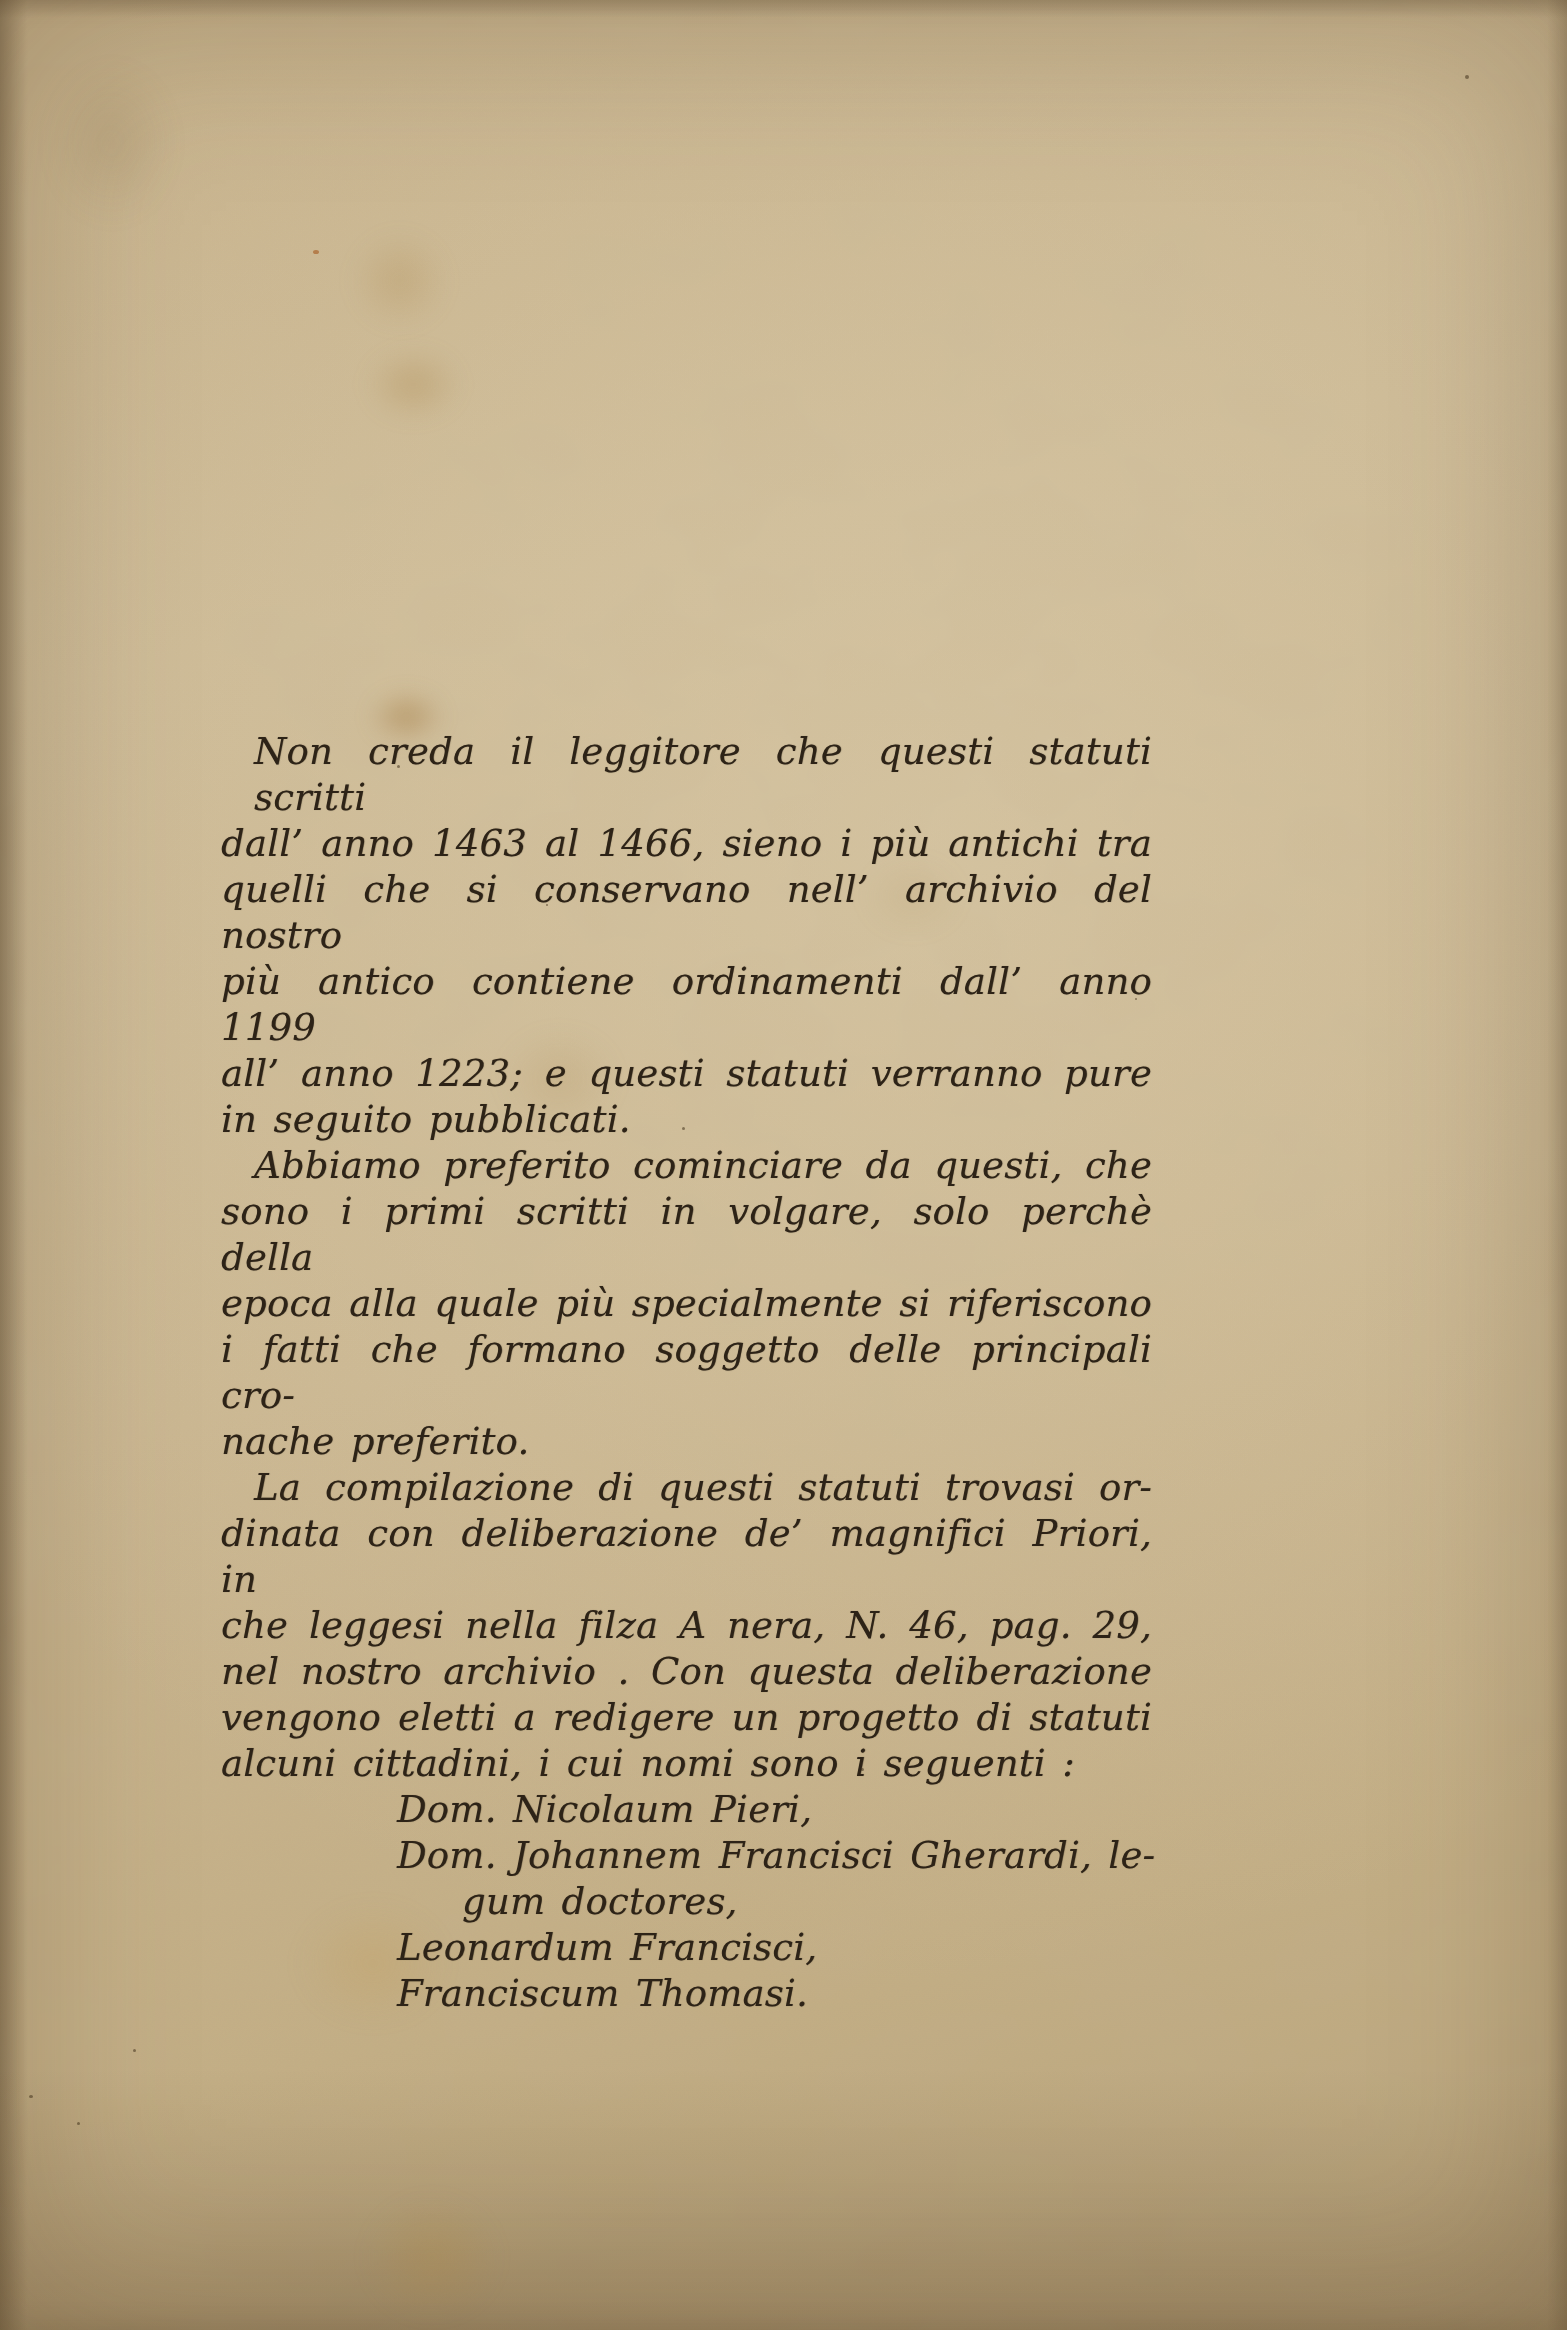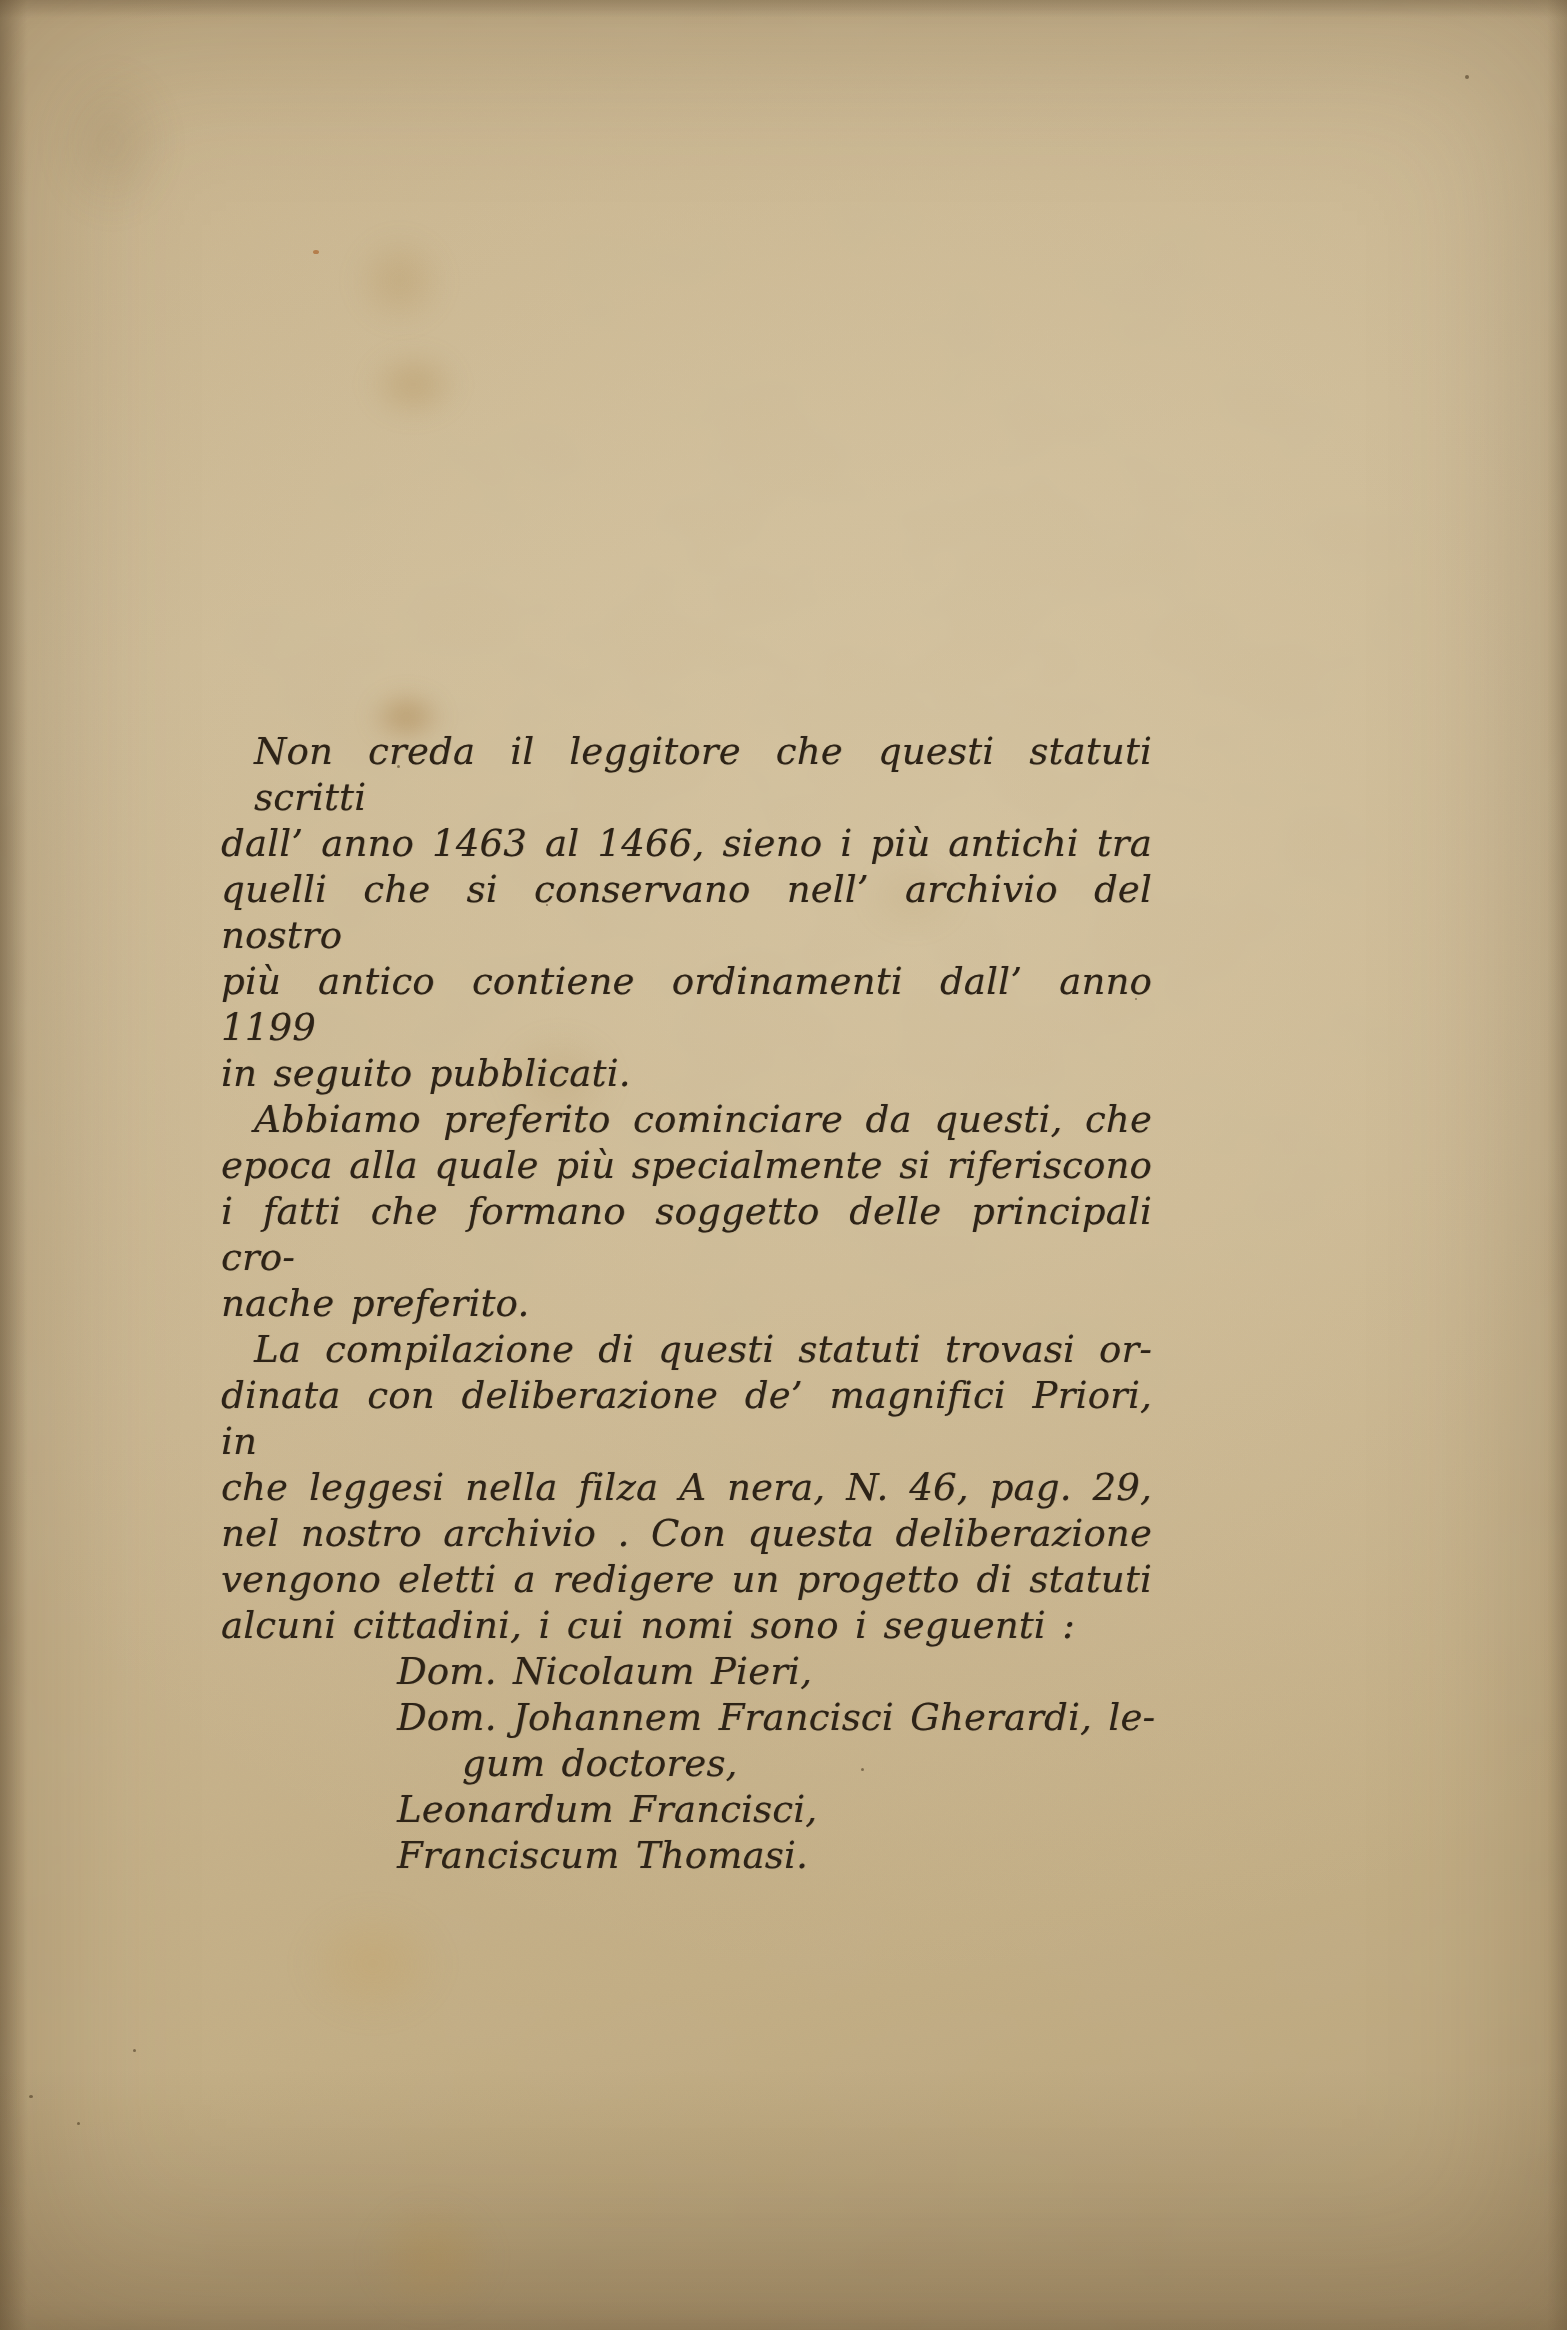--- a/index.html
+++ b/index.html
@@ -154,24 +154,26 @@
   <div class="edge-right"></div>
   <div class="edge-top"></div>
   <div class="edge-bottom"></div>
 
   <main class="textblock">
       <div class="para">
         <div class="line jline indent">Non creda il leggitore che questi statuti scritti</div>
         <div class="line jline">dall’ anno 1463 al 1466, sieno i più antichi tra</div>
         <div class="line jline">quelli che si conservano nell’ archivio del nostro</div>
         <div class="line jline">più antico contiene ordinamenti dall’ anno 1199</div>
+        <div class="line jline">all’ anno 1223; e questi statuti verranno pure</div>
         <div class="line jline lastline">in seguito pubblicati.</div>
       </div>
       <div class="para">
         <div class="line jline indent">Abbiamo preferito cominciare da questi, che</div>
+        <div class="line jline">sono i primi scritti in volgare, solo perchè della</div>
         <div class="line jline">epoca alla quale più specialmente si riferiscono</div>
         <div class="line jline">i fatti che formano soggetto delle principali cro-</div>
         <div class="line jline lastline">nache preferito.</div>
       </div>
       <div class="para">
         <div class="line jline indent">La compilazione di questi statuti trovasi or-</div>
         <div class="line jline">dinata con deliberazione de’ magnifici Priori, in</div>
         <div class="line jline">che leggesi nella filza A nera, N. 46, pag. 29,</div>
         <div class="line jline">nel nostro archivio . Con questa deliberazione</div>
         <div class="line jline">vengono eletti a redigere un progetto di statuti</div>

